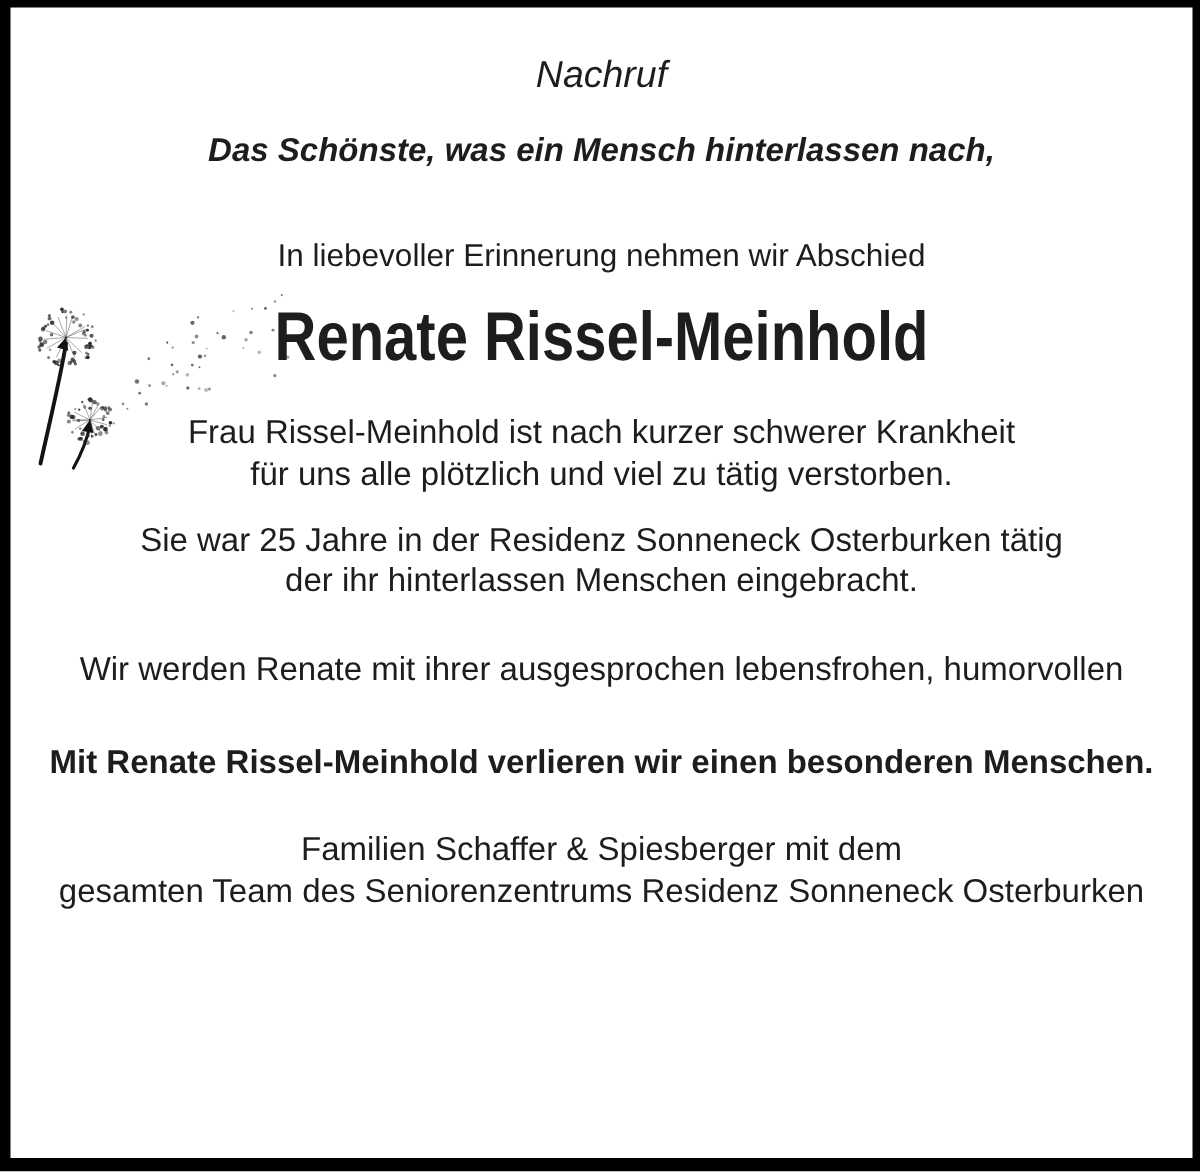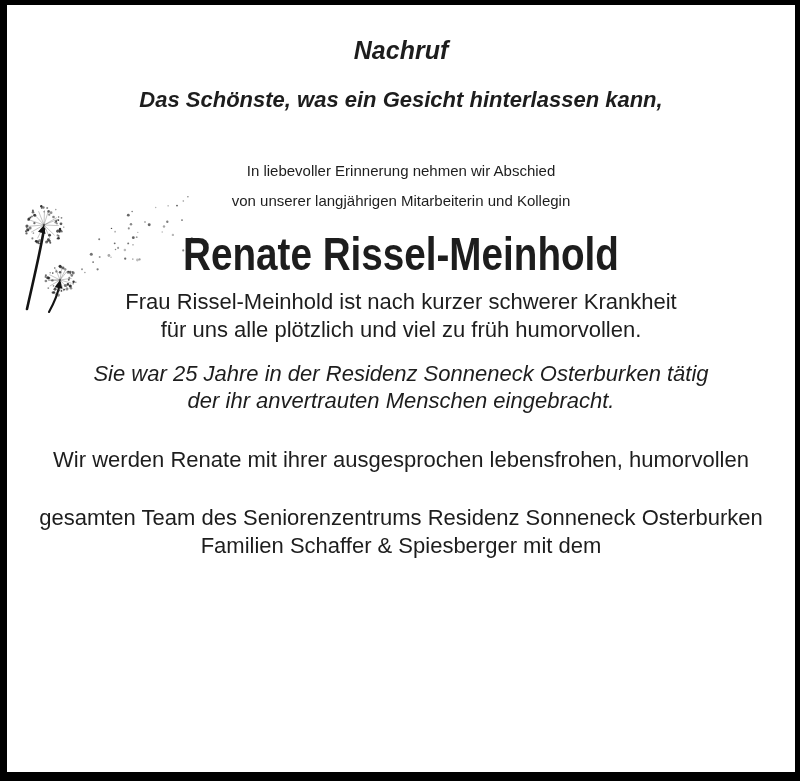--- a/index.html
+++ b/index.html
@@ -18,50 +18,50 @@
     border-width: 5px 5px 9px 7px;
     overflow: hidden;
     font-family: "Liberation Sans", "DejaVu Sans", sans-serif;
     color: #1d1d1d;
     text-align: center;
   }
   .title {
     margin-top: 30px;
     font-size: 25px;
     line-height: 30px;
-    font-weight: bold;
+    font-weight: normal;
     font-style: italic;
   }
   .epigraph {
     margin-top: 20px;
     font-size: 22px;
     line-height: 29px;
     font-weight: bold;
     font-style: italic;
   }
   .intro {
     margin-top: 42px;
-    font-size: 15px;
+    font-size: 21px;
     line-height: 30px;
   }
   .deceased-name {
     margin-top: 16px;
     font-size: 46px;
     line-height: 44px;
     font-weight: bold;
     transform: scaleX(0.84);
     transform-origin: center;
     white-space: nowrap;
   }
   .para {
     font-size: 22px;
     line-height: 28px;
   }
-  .para-1 { margin-top: 12px; }
-  .para-2 { margin-top: 16px; line-height: 27px; font-style: italic; }
+  .para-1 { margin-top: 28px; }
+  .para-2 { margin-top: 16px; line-height: 27px; }
   .para-3 { margin-top: 32px; }
   .emphasis-line {
     margin-top: 34px;
     font-size: 22px;
     line-height: 28px;
     font-weight: bold;
   }
   .closing {
     margin-top: 30px;
     font-size: 22px;
@@ -258,43 +258,43 @@
         <circle cx="86.7" cy="80.0" r="1.01" fill="#262626" opacity="0.47"></circle>
         <circle cx="71.9" cy="95.5" r="0.68" fill="#262626" opacity="0.52"></circle>
         <circle cx="120.3" cy="60.7" r="1.40" fill="#262626" opacity="0.72"></circle>
         <circle cx="111.9" cy="72.9" r="1.25" fill="#262626" opacity="0.33"></circle>
       </svg>
   </div>
 
   <div class="title">Nachruf</div>
 
   <div class="epigraph">
-    <div>Das Schönste, was ein Gesicht hinterlassen kann,</div>
+    <div>Das Schönste, was ein Mensch hinterlassen nach,</div>
   </div>
 
   <div class="intro">
     <div>In liebevoller Erinnerung nehmen wir Abschied</div>
-    <div>von unserer langjährigen Mitarbeiterin und Kollegin</div>
   </div>
 
   <div class="deceased-name">Renate Rissel-Meinhold</div>
 
   <div class="para para-1">
     <div>Frau Rissel-Meinhold ist nach kurzer schwerer Krankheit</div>
-    <div>für uns alle plötzlich und viel zu früh humorvollen.</div>
+    <div>für uns alle plötzlich und viel zu tätig verstorben.</div>
   </div>
 
   <div class="para para-2">
     <div>Sie war 25 Jahre in der Residenz Sonneneck Osterburken tätig</div>
-    <div>der ihr anvertrauten Menschen eingebracht.</div>
+    <div>der ihr hinterlassen Menschen eingebracht.</div>
   </div>
 
   <div class="para para-3">
     <div>Wir werden Renate mit ihrer ausgesprochen lebensfrohen, humorvollen</div>
   </div>
 
+  <div class="emphasis-line">Mit Renate Rissel-Meinhold verlieren wir einen besonderen Menschen.</div>
 
   <div class="closing">
+    <div>Familien Schaffer &amp; Spiesberger mit dem</div>
     <div>gesamten Team des Seniorenzentrums Residenz Sonneneck Osterburken</div>
-    <div>Familien Schaffer &amp; Spiesberger mit dem</div>
   </div>
 
 </div>
 
 </body></html>

